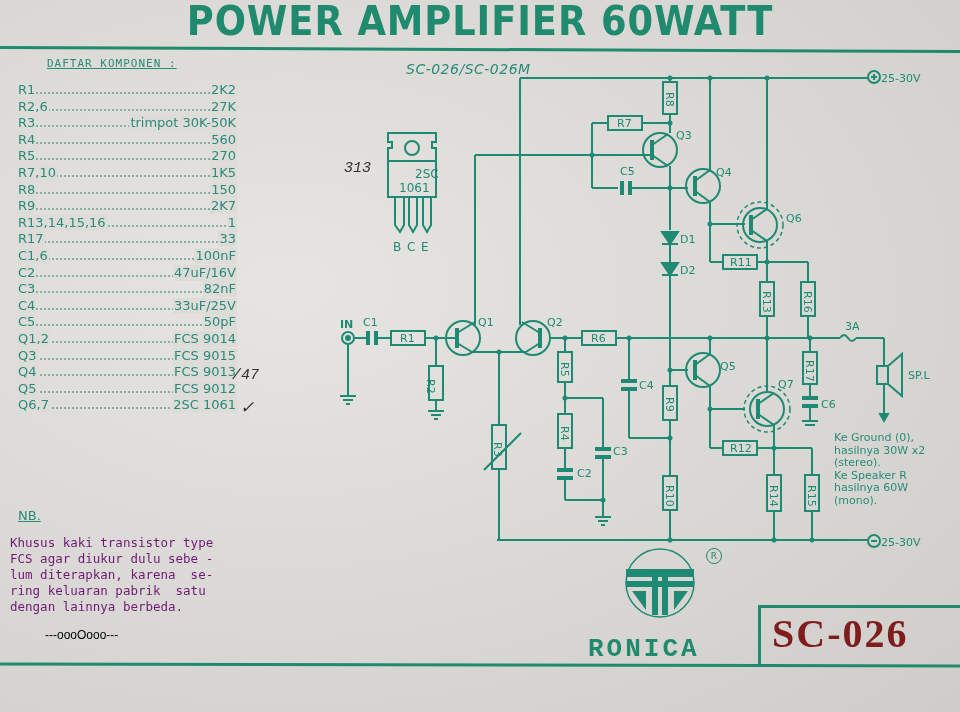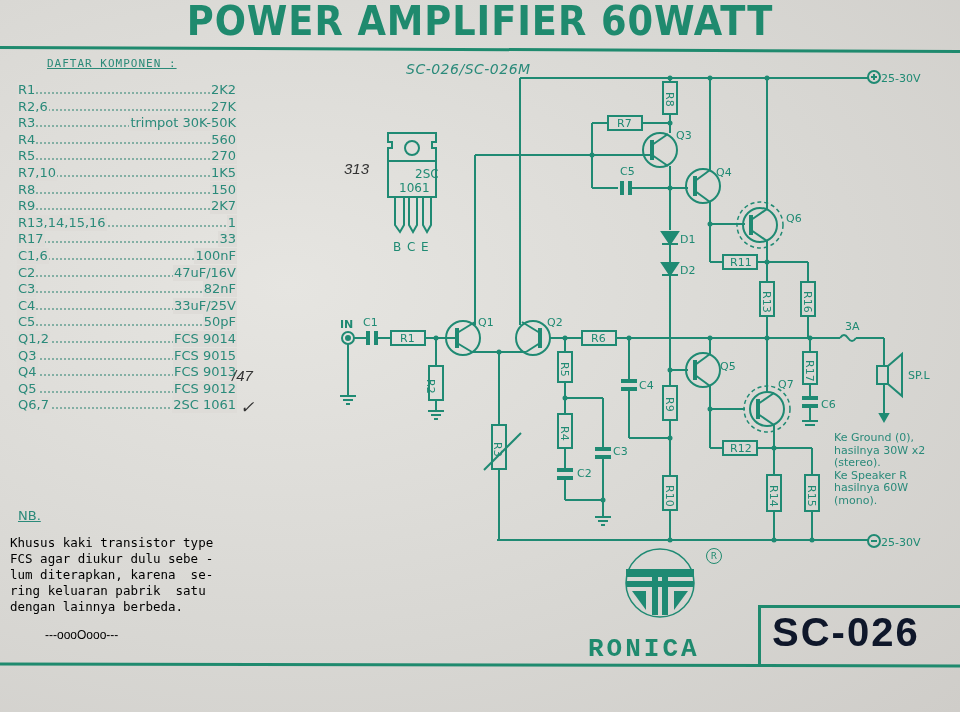--- a/index.html
+++ b/index.html
@@ -11,30 +11,30 @@
     font-size:40px;font-weight:bold;letter-spacing:1px;color:#1f8a6e;transform:scaleX(0.92);transform-origin:center;}
   .rule{position:absolute;background:#1f8a6e;}
   .list-head{position:absolute;left:20px;top:57px;font-size:11px;letter-spacing:1px;text-decoration:underline;color:#2a8a78;font-family:"DejaVu Sans Mono",monospace;margin-left:27px;}
   .parts{position:absolute;left:17px;top:82px;width:220px;}
   .row{position:relative;height:16.6px;font-size:13px;line-height:16px;color:#2a8a7a;font-family:"DejaVu Sans",sans-serif;}
   .row .k{position:absolute;left:0;top:0;background:transparent;}
   .row .v{position:absolute;right:0;top:0;}
   .row .dots{position:absolute;left:0;right:0;top:10px;border-bottom:2px dotted #5d9c8e;opacity:.7;}
   .row .k,.row .v{background:#dedcd8;padding:0 1px;}
   .nb-head{position:absolute;left:18px;top:508px;font-size:13px;text-decoration:underline;color:#2a8a7a;}
-  .nb{position:absolute;left:10px;top:535px;width:240px;font-family:"DejaVu Sans Mono",monospace;font-size:12.5px;line-height:16px;color:#000000;white-space:pre;}
+  .nb{position:absolute;left:10px;top:535px;width:240px;font-family:"DejaVu Sans Mono",monospace;font-size:12.5px;line-height:16px;color:#701a75;white-space:pre;}
   .end{position:absolute;left:45px;top:628px;font-family:Liberation Sans, sans-serif;font-size:12px;color:#000000;}
   .subtitle{position:absolute;left:406px;top:61px;font-size:14px;color:#2a8a7a;letter-spacing:.5px;font-style:italic;}
-  .hand{position:absolute;font-family:Liberation Sans, sans-serif;color:#333;font-style:italic;}
+  .hand{position:absolute;font-family:Liberation Mono, monospace;color:#333;font-style:italic;}
   svg.schem{position:absolute;left:0;top:0;}
   .sch-label{font-family:"DejaVu Sans",sans-serif;fill:#1f8a73;}
   .note{position:absolute;left:834px;top:432px;font-size:11px;line-height:12.5px;color:#2a8a7a;white-space:pre;}
   .brand{position:absolute;left:588px;top:634px;font-family:Liberation Mono, monospace;font-weight:bold;font-size:26px;letter-spacing:3px;color:#1f8a6e;}
   .model-box{position:absolute;left:758px;top:605px;width:202px;height:56px;border-left:3px solid #1f8a6e;border-top:3px solid #1f8a6e;}
-  .model{position:absolute;left:772px;top:610px;font-size:40px;font-weight:bold;color:#0f172a;letter-spacing:2px;font-family:Liberation Sans, sans-serif;}
+  .model{position:absolute;left:772px;top:610px;font-size:40px;font-weight:bold;color:#7f1d1d;letter-spacing:2px;font-family:Liberation Serif, serif;}
   .reg{position:absolute;left:706px;top:548px;width:14px;height:14px;border:1.5px solid #1f8a6e;border-radius:50%;font-size:9px;line-height:14px;text-align:center;color:#1f8a6e;}
 </style>
 </head>
 <body>
 
 <div class="paper"></div>
 
 <div class="title">POWER AMPLIFIER 60WATT</div>
 <div class="rule" style="left:0;top:48px;width:960px;height:3px;transform:rotate(0.25deg);"></div>
 

